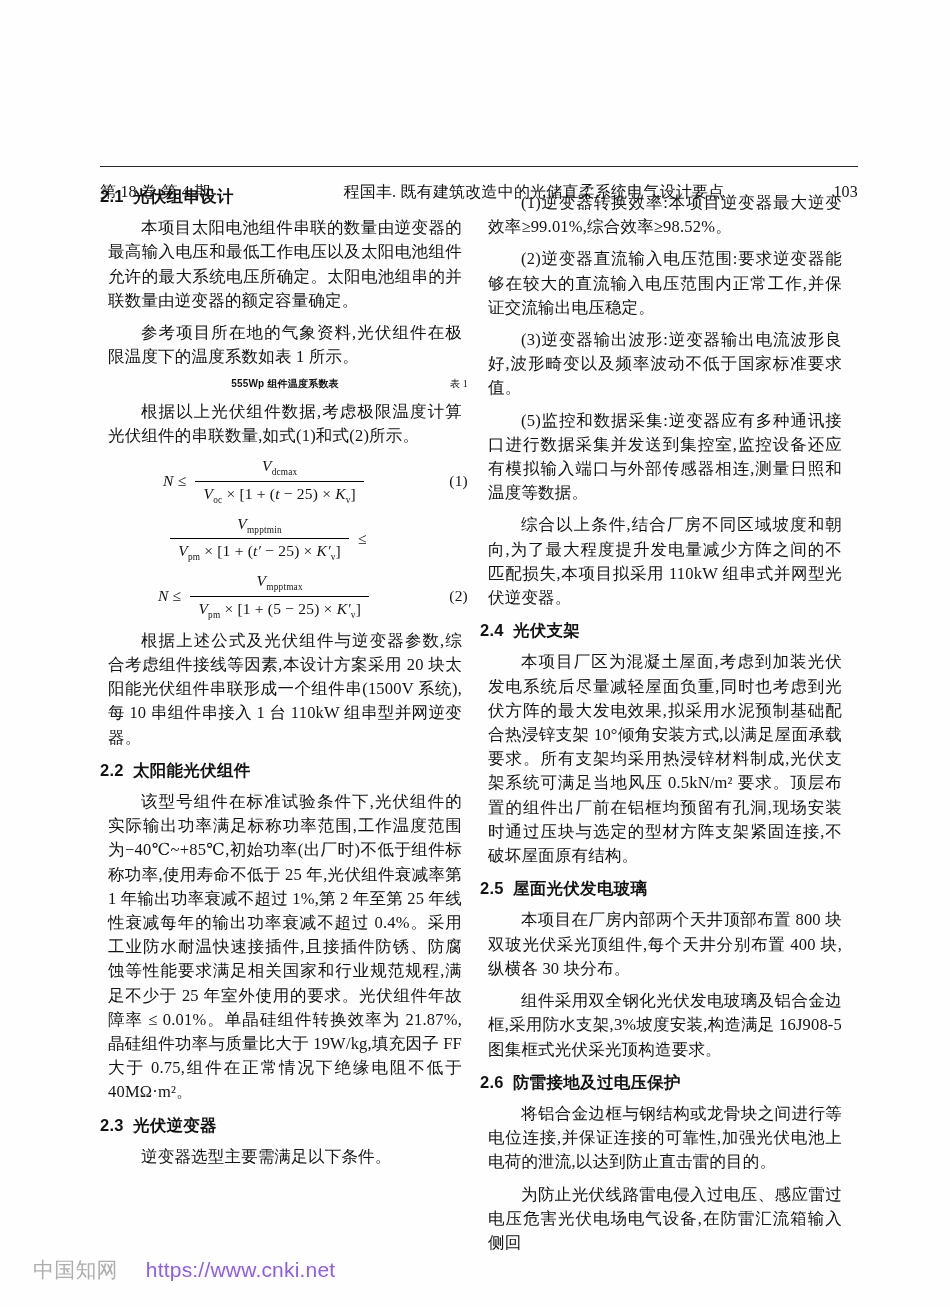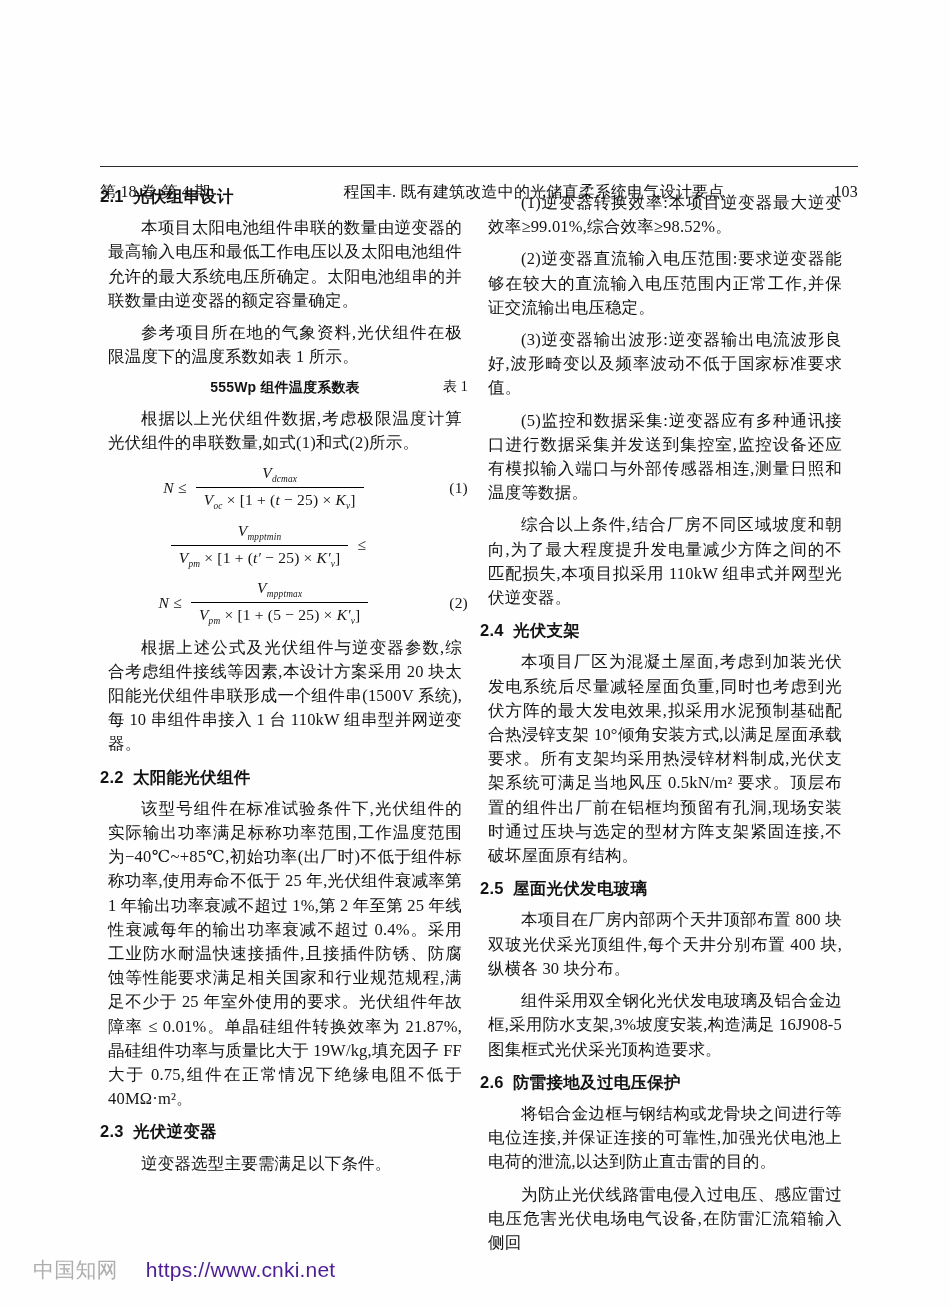--- a/index.html
+++ b/index.html
@@ -26,47 +26,47 @@
   .content { position:absolute; top:183px; left:100px; display:flex; gap:10px; }
   .col { width:370px; }
   p.para { margin:8px; text-indent:2em; text-align:justify; }
   .sec-h {
     margin:1px 0; font-weight:bold;
     font-family:"Liberation Sans","DejaVu Sans",sans-serif;
     letter-spacing:0.3px;
   }
   .sec-h .t { margin-left:0.55em; }
   
-  .tbl-wrap { margin:5px 0 5px; font-size:14px; line-height:1.45; }
+  .tbl-wrap { margin:5px 0 5px; font-size:10px; line-height:1.45; }
   .tbl-cap { position:relative; text-align:center; margin-bottom:3px; }
   .tbl-cap .cap-t { font-weight:bold; font-family:"Liberation Sans","DejaVu Sans",sans-serif; }
   .tbl-cap .cap-l { position:absolute; right:2px; top:0; font-weight:normal; }
   table.tbl { width:100%; border-collapse:collapse; border-top:1.7px solid #000; border-bottom:1.7px solid #000; }
   table.tbl th { font-weight:normal; border-bottom:0.9px solid #000; padding:3px 0 4px; text-align:center; }
   table.tbl td { text-align:center; padding:2px 0 3px; }
   
   .formula {
     position:relative; display:flex; justify-content:center; align-items:center;
     margin:8px 0; padding-right:38px; font-size:15.5px; line-height:1.3;
   }
   .fno { position:absolute; right:2px; top:50%; transform:translateY(-50%); }
   .frac { display:inline-flex; flex-direction:column; align-items:center; margin:0 5px; vertical-align:middle; }
   .frac .num { padding:0 8px 2px; }
   .frac .den { border-top:1px solid #000; padding:2px 8px 0; }
   .mvar { font-style:italic; }
-  .msub { font-style:italic; font-size:0.6em; vertical-align:-0.45em; }
+  .msub { font-size:0.6em; vertical-align:-0.45em; }
   .mrom { font-style:normal; }
   .fpart { white-space:pre; }
   
   .footer {
     position:absolute; left:33px; bottom:25px;
     font-family:"Liberation Sans","DejaVu Sans",sans-serif;
     font-size:21px; color:#aeaeae; display:flex; gap:28px; align-items:baseline;
   }
-  .footer .url { color:#4c1d95; }
+  .footer .url { color:#8b5cf6; }
 </style>
 </head>
 <body>
 
 <div class="page">
 
   <div class="hdr">
     <span class="issue">第 18 卷 第 4 期</span>
     <span class="ptitle">程国丰. 既有建筑改造中的光储直柔系统电气设计要点</span>
     <span class="pno">103</span>

